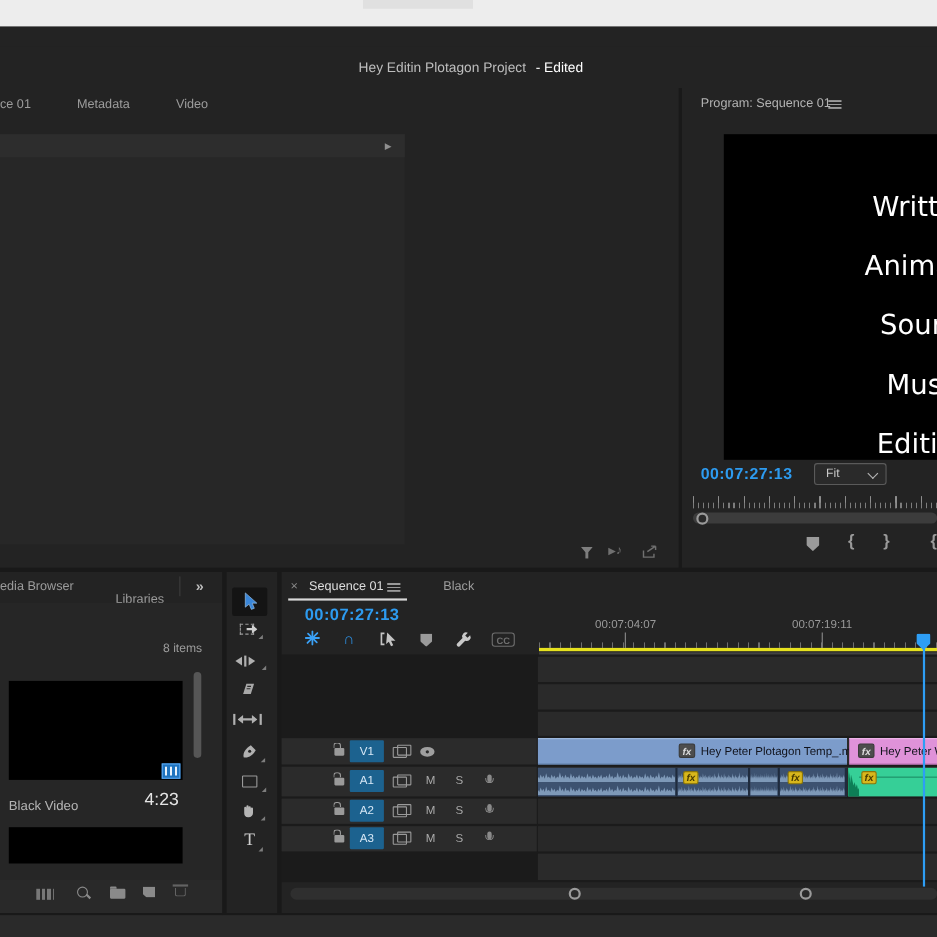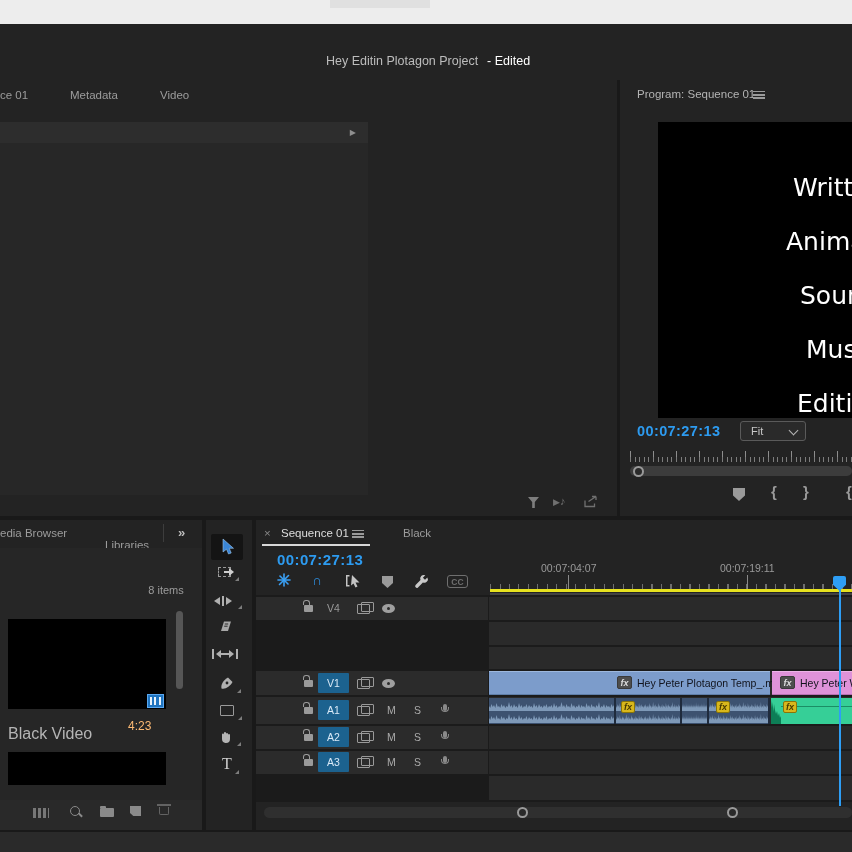--- a/index.html
+++ b/index.html
@@ -198,22 +198,22 @@
   <span class="tab" style="left:105px;top:539px">Libraries</span>
   <div class="abs" style="left:163px;top:524px;width:1px;height:18px;background:#3d3d3d"></div>
   <span class="tab" style="left:178px;top:525px;font-size:13px;font-weight:bold;color:#bdbdbd">»</span>
 
   <div class="proj-body abs"></div>
   <span class="abs" style="left:145px;top:584px;width:42px;text-align:center;color:#9c9c9c">8 items</span>
 
   <div class="thumb abs" style="left:8px;top:619px;width:158px;height:90px"></div>
   <div class="film-badge"></div>
   <div class="proj-scroll abs"></div>
-  <span class="abs" style="left:8px;top:725px;font-size:16px;color:#b5b5b5">Black Video</span>
-  <span class="abs" style="left:128px;top:719px;width:38px;text-align:left;font-size:12px;color:#fdba74">4:23</span>
+  <span class="abs" style="left:8px;top:725px;font-size:12px;color:#b5b5b5">Black Video</span>
+  <span class="abs" style="left:128px;top:719px;width:38px;text-align:center;font-size:16px;color:#e5e5e5">4:23</span>
   <div class="thumb abs" style="left:8px;top:752px;width:158px;height:33px"></div>
 
   <div class="proj-footer abs"></div>
   <div class="abs" style="left:33px;top:808px">
       <div class="listview-icon"></div>
     </div>
   <div class="abs" style="left:70px;top:806px">
       <div class="mag"></div>
     </div>
   <div class="abs" style="left:100px;top:808px">
@@ -320,26 +320,20 @@
   <span class="ruler-label" style="left:541px">00:07:04:07</span>
   <span class="ruler-label" style="left:720px">00:07:19:11</span>
   <div class="tl-ruler abs"></div>
   <div class="majortick" style="left:568px"></div>
   <div class="majortick" style="left:747px"></div>
   <div class="renderbar abs"></div>
   <div class="workarea abs"></div>
 
   <div class="tl-bg abs"></div>
 
-  <div class="thead" style="top:597px;height:23px">
-    <span class="lock" style="top:8px"></span>
-    <span class="tname" style="top:1px">V4</span>
-    <span class="film" style="top:7px"></span>
-    <span class="eye" style="top:7px"></span>
-  </div>
   <div class="tcontent" style="top:597px;height:23px"></div>
 
   <div class="tcontent" style="top:622px;height:23px"></div>
 
   <div class="tcontent" style="top:647px;height:22px"></div>
 
   <div class="thead" style="top:671px;height:24px">
     <span class="lock" style="top:9px"></span>
     <span class="tname on" style="top:2px">V1</span>
     <span class="film" style="top:8px"></span>

